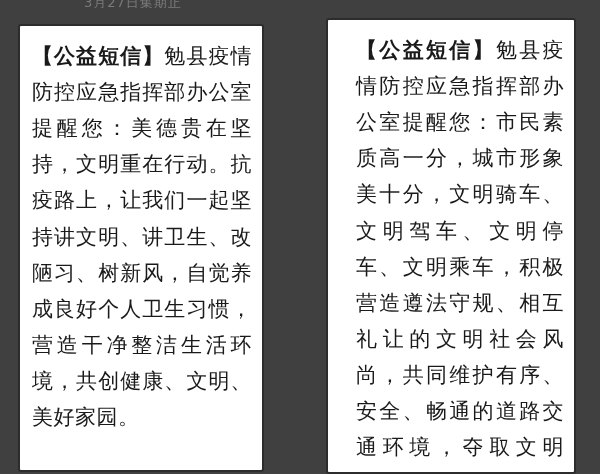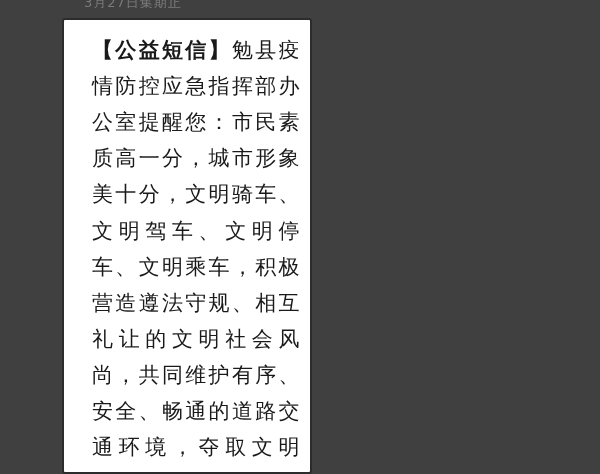--- a/index.html
+++ b/index.html
@@ -84,19 +84,22 @@
 </style>
 </head>
 <body>
 
 <div class="screen">
 
   <div class="cut-header">3月27日集期止</div>
 
   <div class="columns">
 
+    <div class="msg-bubble bubble-left">
+      <span class="msg-text"><b class="tag">【公益短信】</b><span>勉县疫情防控应急指挥部办公室提醒您：美德贵在坚持，文明重在行动。抗疫路上，让我们一起坚持讲文明、讲卫生、改陋习、树新风，自觉养成良好个人卫生习惯，营造干净整洁生活环境，共创健康、文明、美好家园。</span></span>
+    </div>
 
     <div class="msg-bubble bubble-right">
       <span class="msg-text"><b class="tag">【公益短信】</b><span>勉县疫情防控应急指挥部办公室提醒您：市民素质高一分，城市形象美十分，文明骑车、文明驾车、文明停车、文明乘车，积极营造遵法守规、相互礼让的文明社会风尚，共同维护有序、安全、畅通的道路交通环境，夺取文明战“疫”新胜利</span></span>
     </div>
 
   </div>
 </div>
 
 </body></html>

